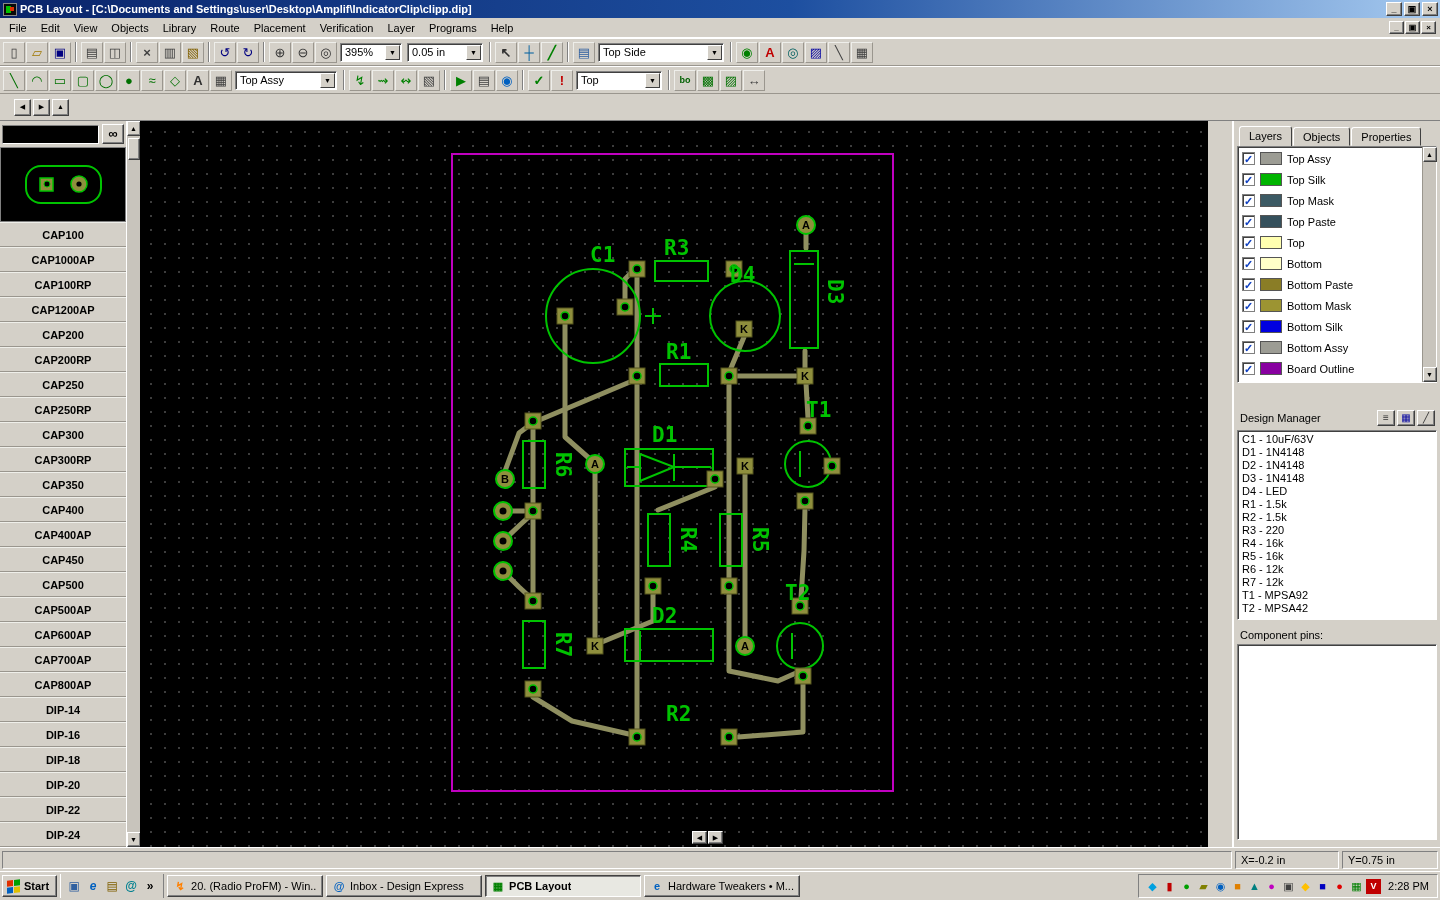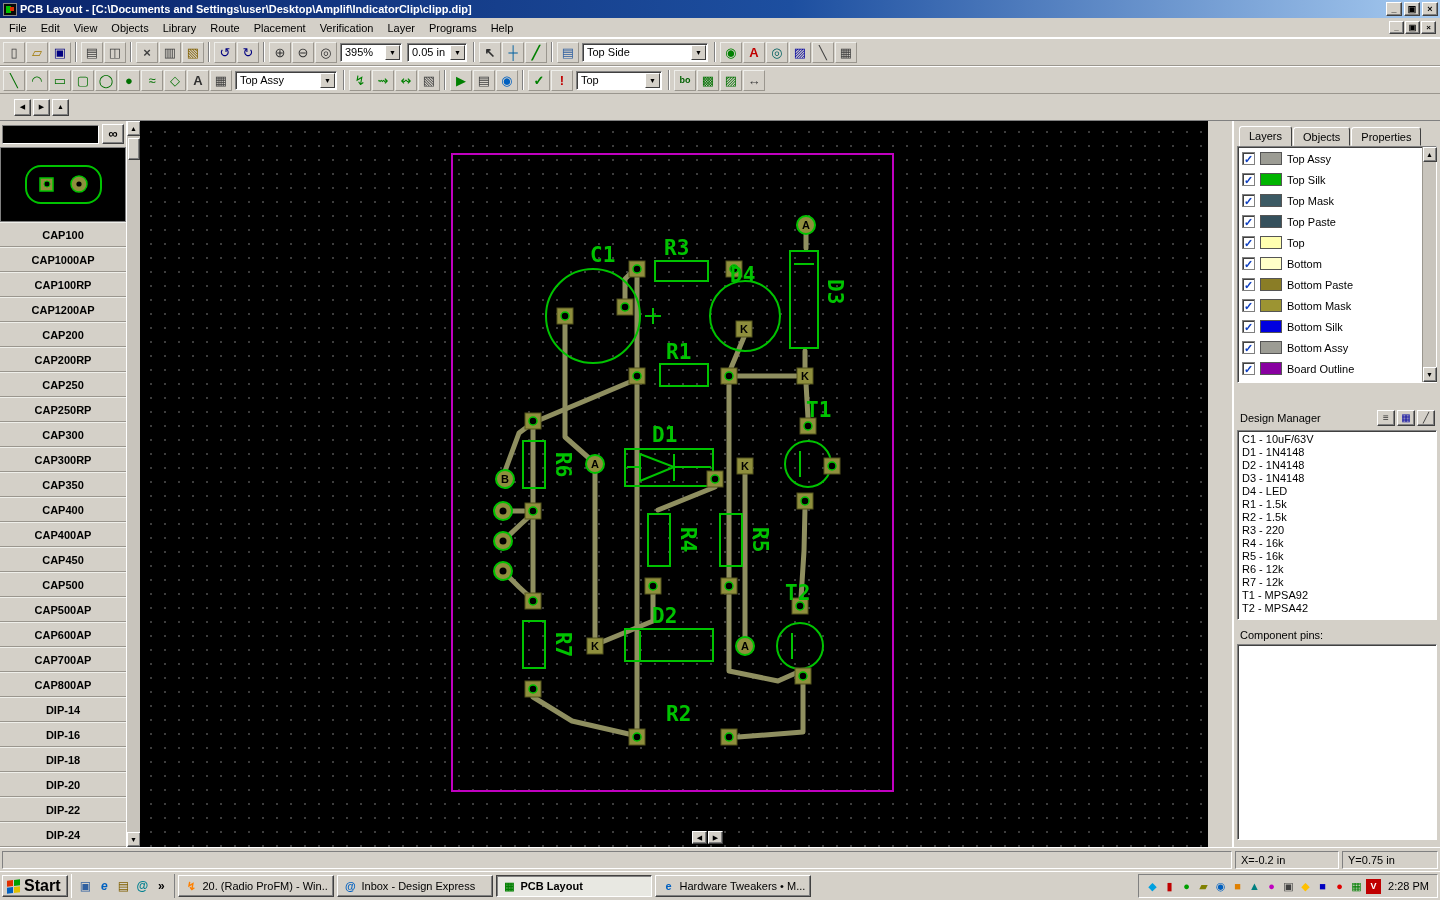--- a/index.html
+++ b/index.html
@@ -102,21 +102,21 @@
   
   .statusbar { height:24px; flex:0 0 auto; display:flex; gap:3px; padding:3px 2px 2px 2px; border-top:1px solid #fff; }
   .st-panel { height:18px; line-height:17px; padding-left:5px; font-size:11px;
     border:1px solid; border-color:#808080 #fff #fff #808080; background:#d4d0c8; }
   .st-main { flex:1; }
   .st-x { width:104px; }
   .st-y { width:96px; }
 
   
   .taskbar { height:29px; flex:0 0 auto; background:#d4d0c8; border-top:1px solid #fff; display:flex; align-items:center; padding:2px 2px; gap:3px; }
-  .start-btn { height:22px; display:flex; align-items:center; gap:4px; padding:0 7px 0 4px; font-weight:bold; font-size:16px; }
+  .start-btn { height:22px; display:flex; align-items:center; gap:4px; padding:0 7px 0 4px; font-weight:bold; font-size:11px; }
   .flag { width:13px; height:13px; display:grid; grid-template-columns:6px 6px; grid-template-rows:6px 6px; gap:1px; transform:skewY(-6deg); }
   .flag i:nth-child(1){background:#e03000}.flag i:nth-child(2){background:#00a000}
   .flag i:nth-child(3){background:#0060c0}.flag i:nth-child(4){background:#e0c000}
   .ql { display:flex; align-items:center; gap:3px; padding:0 5px; height:24px; border-left:1px solid #fff; border-right:1px solid #808080; }
   .ql-ico { width:16px; height:16px; text-align:center; font-size:12px; line-height:16px; cursor:default; }
   .task-buttons { display:flex; gap:3px; flex:0 0 auto; }
   .task-btn { width:156px; height:22px; display:flex; align-items:center; gap:4px; padding:0 5px; overflow:hidden; white-space:nowrap; font-size:11px; cursor:default; }
   .task-btn.active { border-color:#404040 #fff #fff #404040; box-shadow: inset 1px 1px 0 #808080; background:#e8e8e2; font-weight:bold; }
   .task-ico { flex:0 0 auto; width:14px; text-align:center; font-size:11px; font-weight:bold; }
   .task-label { overflow:hidden; text-overflow:clip; }
@@ -174,21 +174,21 @@
       <span class="tb-btn" style="color: rgb(0, 0, 128);">↺</span>
       <span class="tb-btn" style="color: rgb(0, 0, 128);">↻</span>
       <span class="tb-sep"></span>
       <span class="tb-btn" style="color: rgb(48, 48, 48);">⊕</span>
       <span class="tb-btn" style="color: rgb(48, 48, 48);">⊖</span>
       <span class="tb-btn" style="color: rgb(48, 48, 48);">◎</span>
       <span class="dropdown" style="width: 62px;">
         <span class="dd-text">395%</span>
         <span class="dd-btn">▼</span>
       </span>
-      <span class="dropdown" style="width: 60px;">
+      <span class="dropdown" style="width: 76px;">
         <span class="dd-text">0.05 in</span>
         <span class="dd-btn">▼</span>
       </span>
       <span class="tb-sep"></span>
       <span class="tb-btn" style="color: rgb(48, 48, 48); font-weight: bold;">↖</span>
       <span class="tb-btn" style="color: rgb(0, 96, 160); font-weight: bold;">┼</span>
       <span class="tb-btn" style="color: rgb(0, 128, 0); font-weight: bold;">╱</span>
       <span class="tb-sep"></span>
       <span class="tb-btn" style="color: rgb(48, 96, 160);">▤</span>
       <span class="dropdown" style="width: 126px;">

